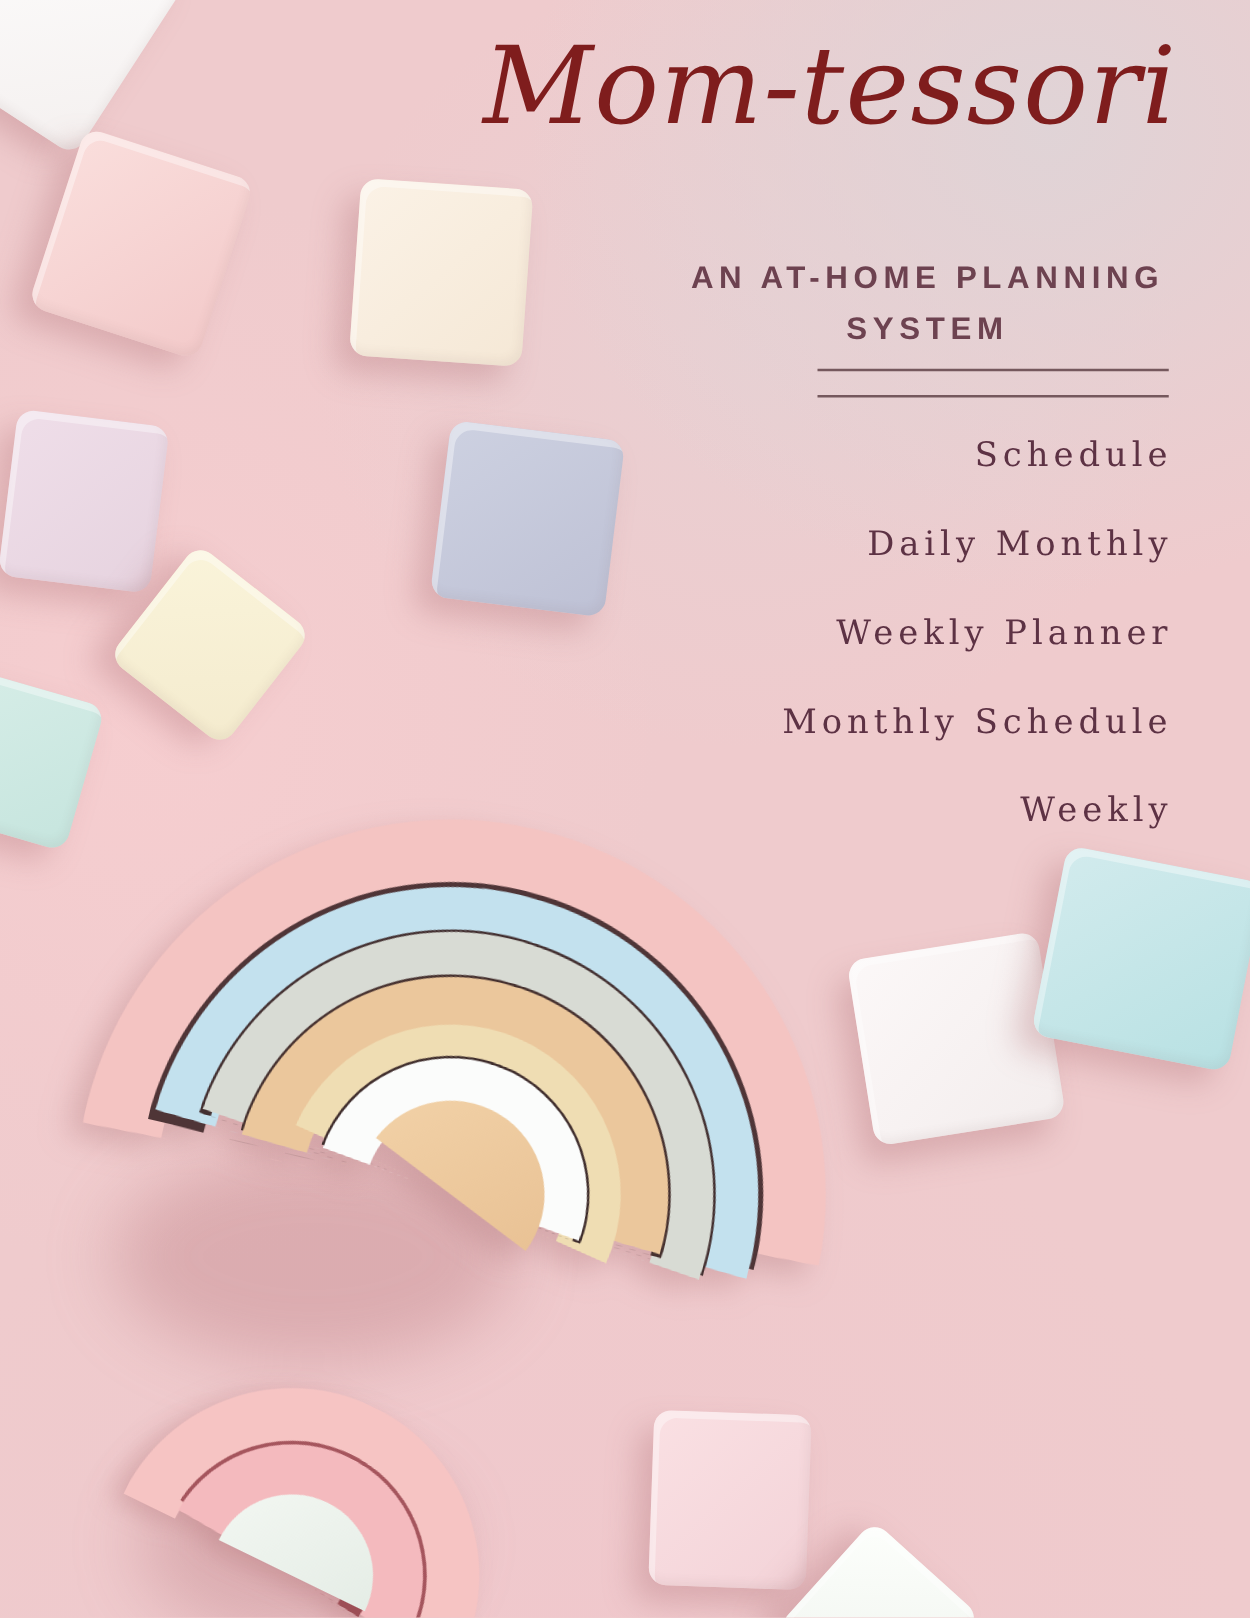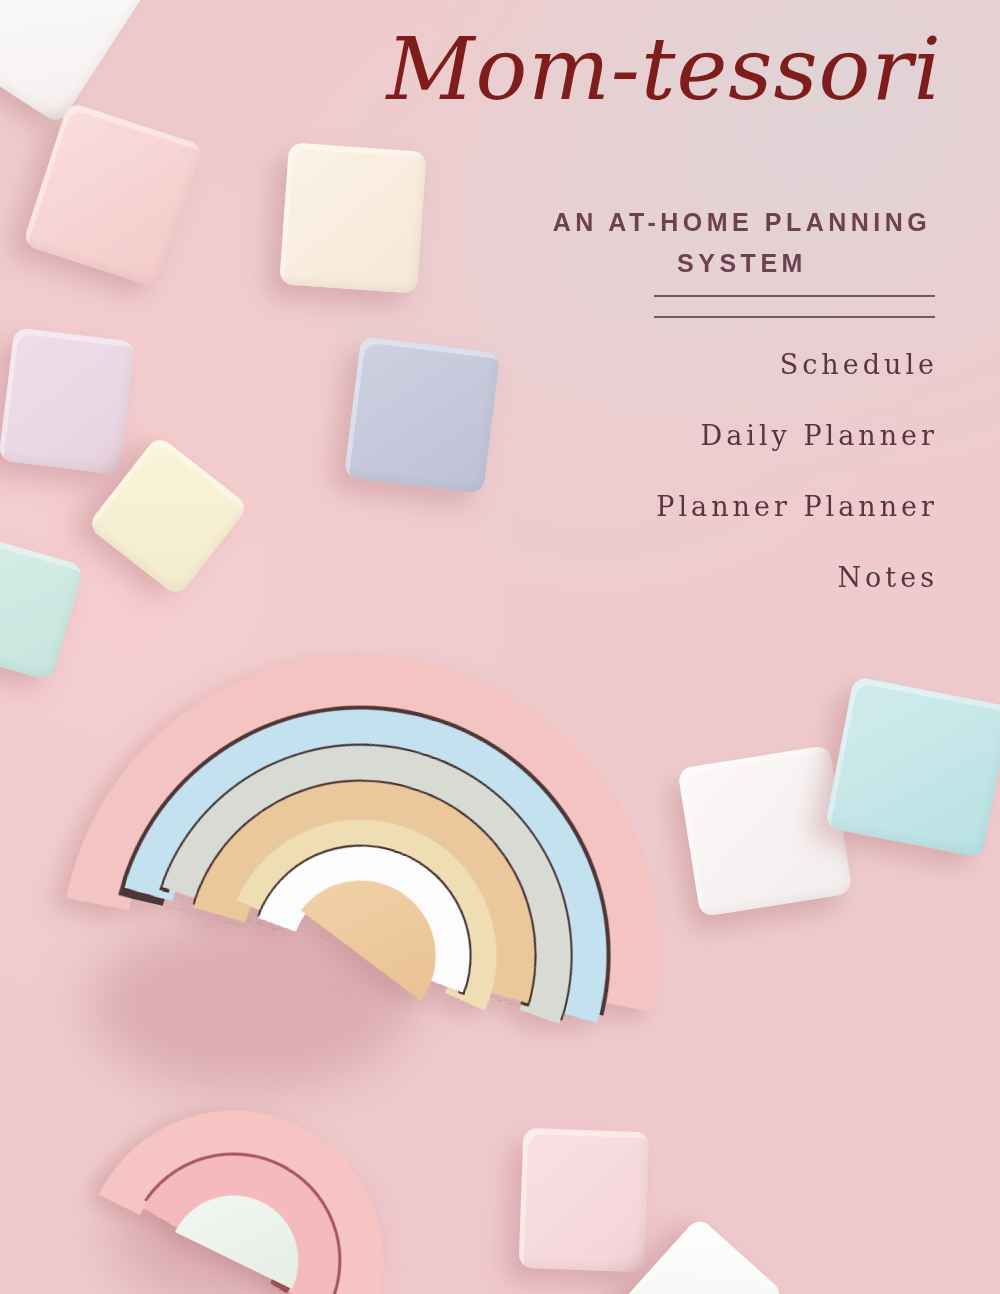--- a/index.html
+++ b/index.html
@@ -108,16 +108,17 @@
 
 <div class="title">Mom-tessori</div>
 
 <div class="subtitle">AN AT-HOME PLANNING SYSTEM</div>
 
 <div class="rule rule-1"></div>
 <div class="rule rule-2"></div>
 
 <div class="contents">
   <div>Schedule</div>
-  <div>Daily Planner</div>
-  <div>Planner Planner</div>
-  <div>Notes</div>
+  <div>Daily Monthly</div>
+  <div>Weekly Planner</div>
+  <div>Monthly Schedule</div>
+  <div>Weekly</div>
 </div>
 
 </body></html>

